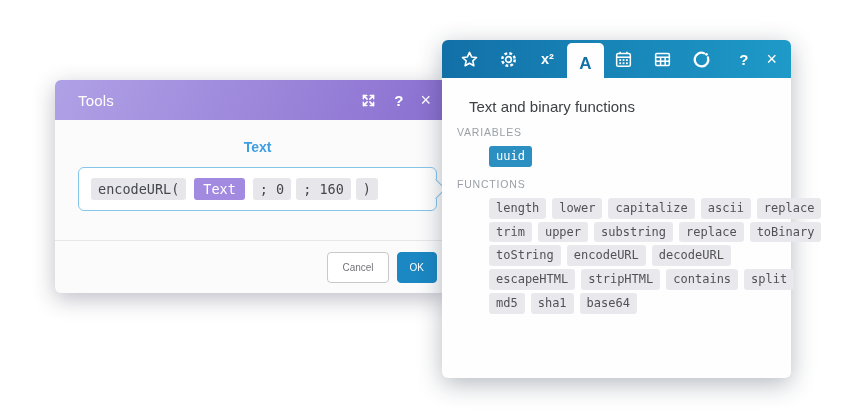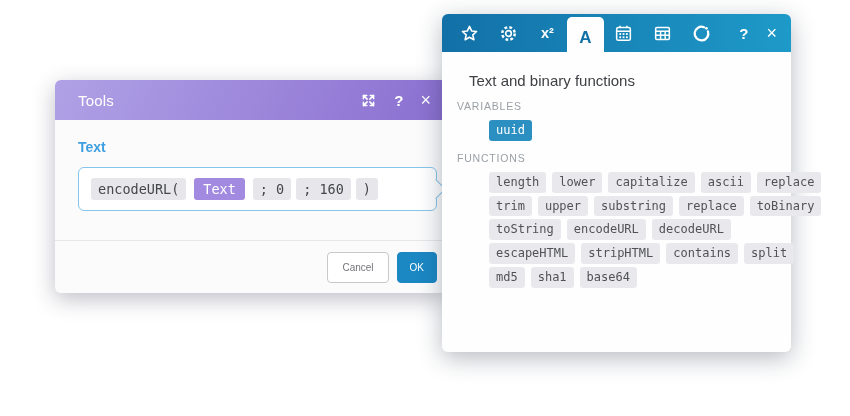--- a/index.html
+++ b/index.html
@@ -16,21 +16,21 @@
   }
   .dialog-header{
     height:40px;flex:0 0 40px;border-radius:6px 6px 0 0;
     background:linear-gradient(115deg,var(--dialog-header-left,#b0a1e6),var(--dialog-header-right,#8a6fd0));
     display:flex;align-items:center;padding:0 16px 0 23px;
   }
   .dialog-title{color:#fff;font-size:15px;flex:1;letter-spacing:.2px;}
   .hdr-icons{display:flex;align-items:center;gap:17px;color:#fff;}
   .hdr-icons .glyph{font-size:15px;font-weight:700;line-height:1;cursor:pointer;}
   .hdr-icons .x-glyph{font-size:18px;font-weight:400;}
-  .dialog-body{flex:1;padding:19px 10px 0 23px;}
+  .dialog-body{flex:1;padding:19px 10px 0 23px;text-align:center;}
   .field-label{color:var(--accent-blue,#3d9fe0);font-weight:700;font-size:14px;margin-bottom:12px;}
   .formula-input{
     position:relative;height:42px;background:#fff;
     border:1px solid var(--input-border,#86c5ea);border-radius:6px;
     display:flex;align-items:center;padding:0 12px;gap:5px;
   }
   .formula-input .tail{
     position:absolute;right:-7px;top:50%;width:13px;height:13px;background:#fff;
     border-top:1px solid var(--input-border,#86c5ea);
     border-right:1px solid var(--input-border,#86c5ea);
@@ -44,21 +44,21 @@
   .token-param{background:var(--param-chip,#a28ae1);color:#fff;margin:0 3px;padding:2px 9px;}
   .dialog-footer{
     flex:0 0 52px;border-top:1px solid #e7e7ea;
     display:flex;align-items:center;justify-content:flex-end;gap:8px;padding:0 10px;
   }
   .btn{height:31px;border-radius:4px;font-size:10px;font-family:inherit;cursor:pointer;}
   .btn-cancel{background:#fff;border:1px solid #c9c9cd;color:#73747a;padding:0 14px;}
   .btn-ok{background:var(--primary-blue,#1b87c3);border:1px solid var(--primary-blue,#1b87c3);color:#fff;padding:0 12px;}
   
   .panel{
-    position:absolute;left:442px;top:14px;width:349px;height:338px;
+    position:absolute;left:442px;top:40px;width:349px;height:338px;
     background:#fefefe;border-radius:6px;z-index:2;
     box-shadow:0 6px 24px rgba(25,40,60,.32);
   }
   .panel-header{
     height:38px;border-radius:6px 6px 0 0;
     background:linear-gradient(90deg,var(--panel-header-left,#1270a7),var(--panel-header-right,#1e9ac8));
     display:flex;align-items:flex-start;padding:0 14px 0 8px;
   }
   .tab{
     width:39px;height:38px;display:flex;align-items:center;justify-content:center;

